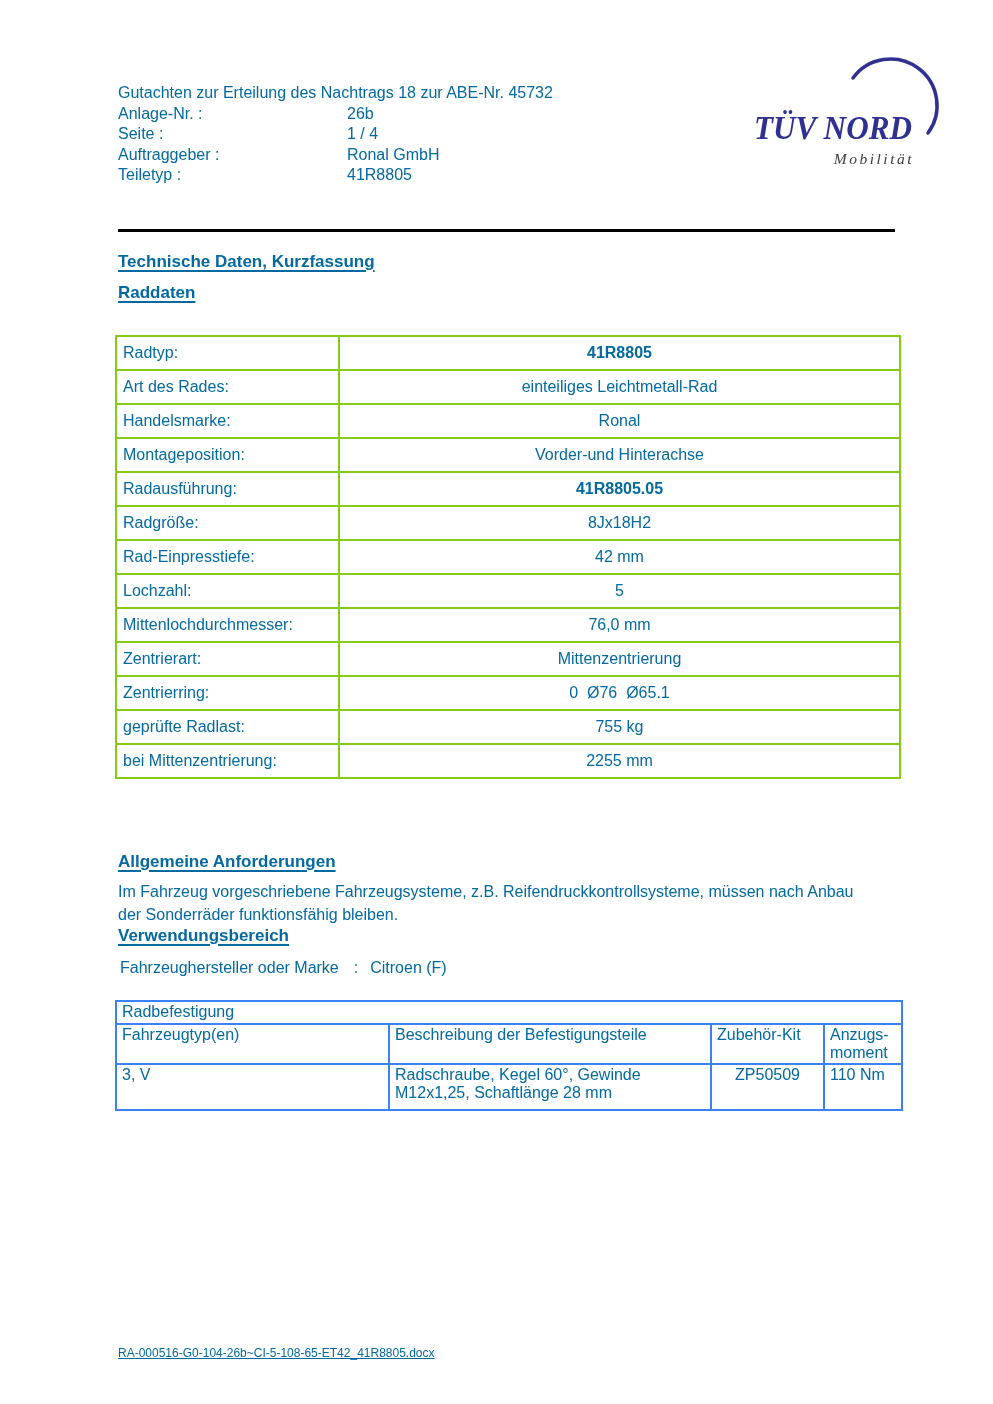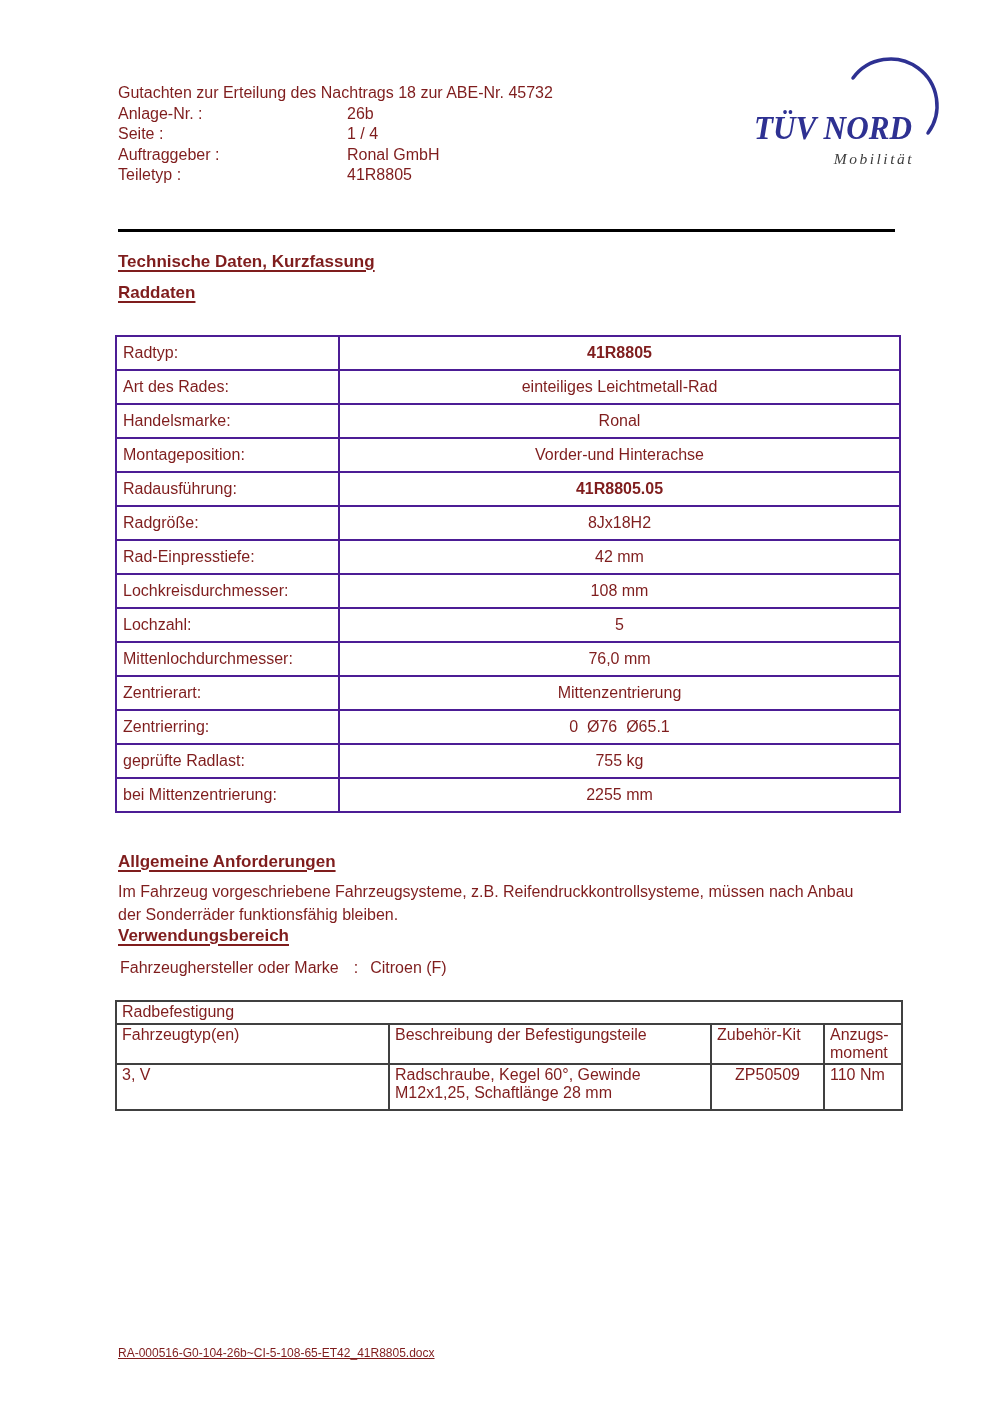--- a/index.html
+++ b/index.html
@@ -1,19 +1,19 @@
 <!DOCTYPE html>
 <html><head>
 <meta charset="utf-8">
 <style>
   * { margin:0; padding:0; box-sizing:border-box; }
   html,body { background:#ffffff; }
   .page {
     position:relative; width:993px; height:1404px; background:#ffffff;
-    font-family:"Liberation Sans", sans-serif; color:#7f1d1d; overflow:hidden;
+    font-family:"Liberation Sans", sans-serif; color:#0369a1; overflow:hidden;
   }
 
   
   .doc-header { position:absolute; left:118px; top:83px; font-size:16px; line-height:20.5px; }
   .field-row { display:flex; }
   .field-label { width:229px; }
 
   
   .logo { position:absolute; left:752px; top:45px; width:192px; height:130px;font-family:Liberation Serif, serif; }
 
@@ -28,28 +28,28 @@
 
   .para { position:absolute; left:118px; top:880px; width:748px; font-size:16px; line-height:23px; }
 
   .vehicle-line { position:absolute; left:120px; top:959px; font-size:16px; }
   .vehicle-line .colon { margin-left:15px; }
   .vehicle-line .vval  { margin-left:12px; }
 
   
   table { border-collapse:collapse; table-layout:fixed; }
   .raddaten { position:absolute; left:115px; top:335px; width:786px; }
-  .raddaten td { border:2px solid #4c1d95; height:34px; font-size:16px; padding:0 6px; }
+  .raddaten td { border:2px solid #84cc16; height:34px; font-size:16px; padding:0 6px; }
   .rd-label { width:223px; }
   .rd-value { text-align:center; white-space:pre; }
   .bold { font-weight:bold; }
 
   
   .befestigung { position:absolute; left:115px; top:1000px; width:786px; }
-  .befestigung td { border:2px solid #404040; font-size:16px; padding:1px 5px; vertical-align:top; }
+  .befestigung td { border:2px solid #3b82f6; font-size:16px; padding:1px 5px; vertical-align:top; }
   .bf-title-row td { height:23px; }
   .bf-head-row td  { height:36px; }
   .bf-data-row td  { height:46px;border-radius:6px; }
   .c-center { text-align:center; }
 
   .doc-footer { position:absolute; left:118px; top:1346px; font-size:12px;text-decoration:underline; }
 </style>
 </head>
 <body>
 
@@ -112,24 +112,20 @@
         </tr>
         <tr>
           <td class="rd-label">Radgröße:</td>
           <td class="rd-value">8Jx18H2</td>
         </tr>
         <tr>
           <td class="rd-label">Rad-Einpresstiefe:</td>
           <td class="rd-value">42 mm</td>
         </tr>
         <tr>
-          <td class="rd-label">Lochkreisdurchmesser:</td>
-          <td class="rd-value">108 mm</td>
-        </tr>
-        <tr>
           <td class="rd-label">Lochzahl:</td>
           <td class="rd-value">5</td>
         </tr>
         <tr>
           <td class="rd-label">Mittenlochdurchmesser:</td>
           <td class="rd-value">76,0 mm</td>
         </tr>
         <tr>
           <td class="rd-label">Zentrierart:</td>
           <td class="rd-value">Mittenzentrierung</td>

